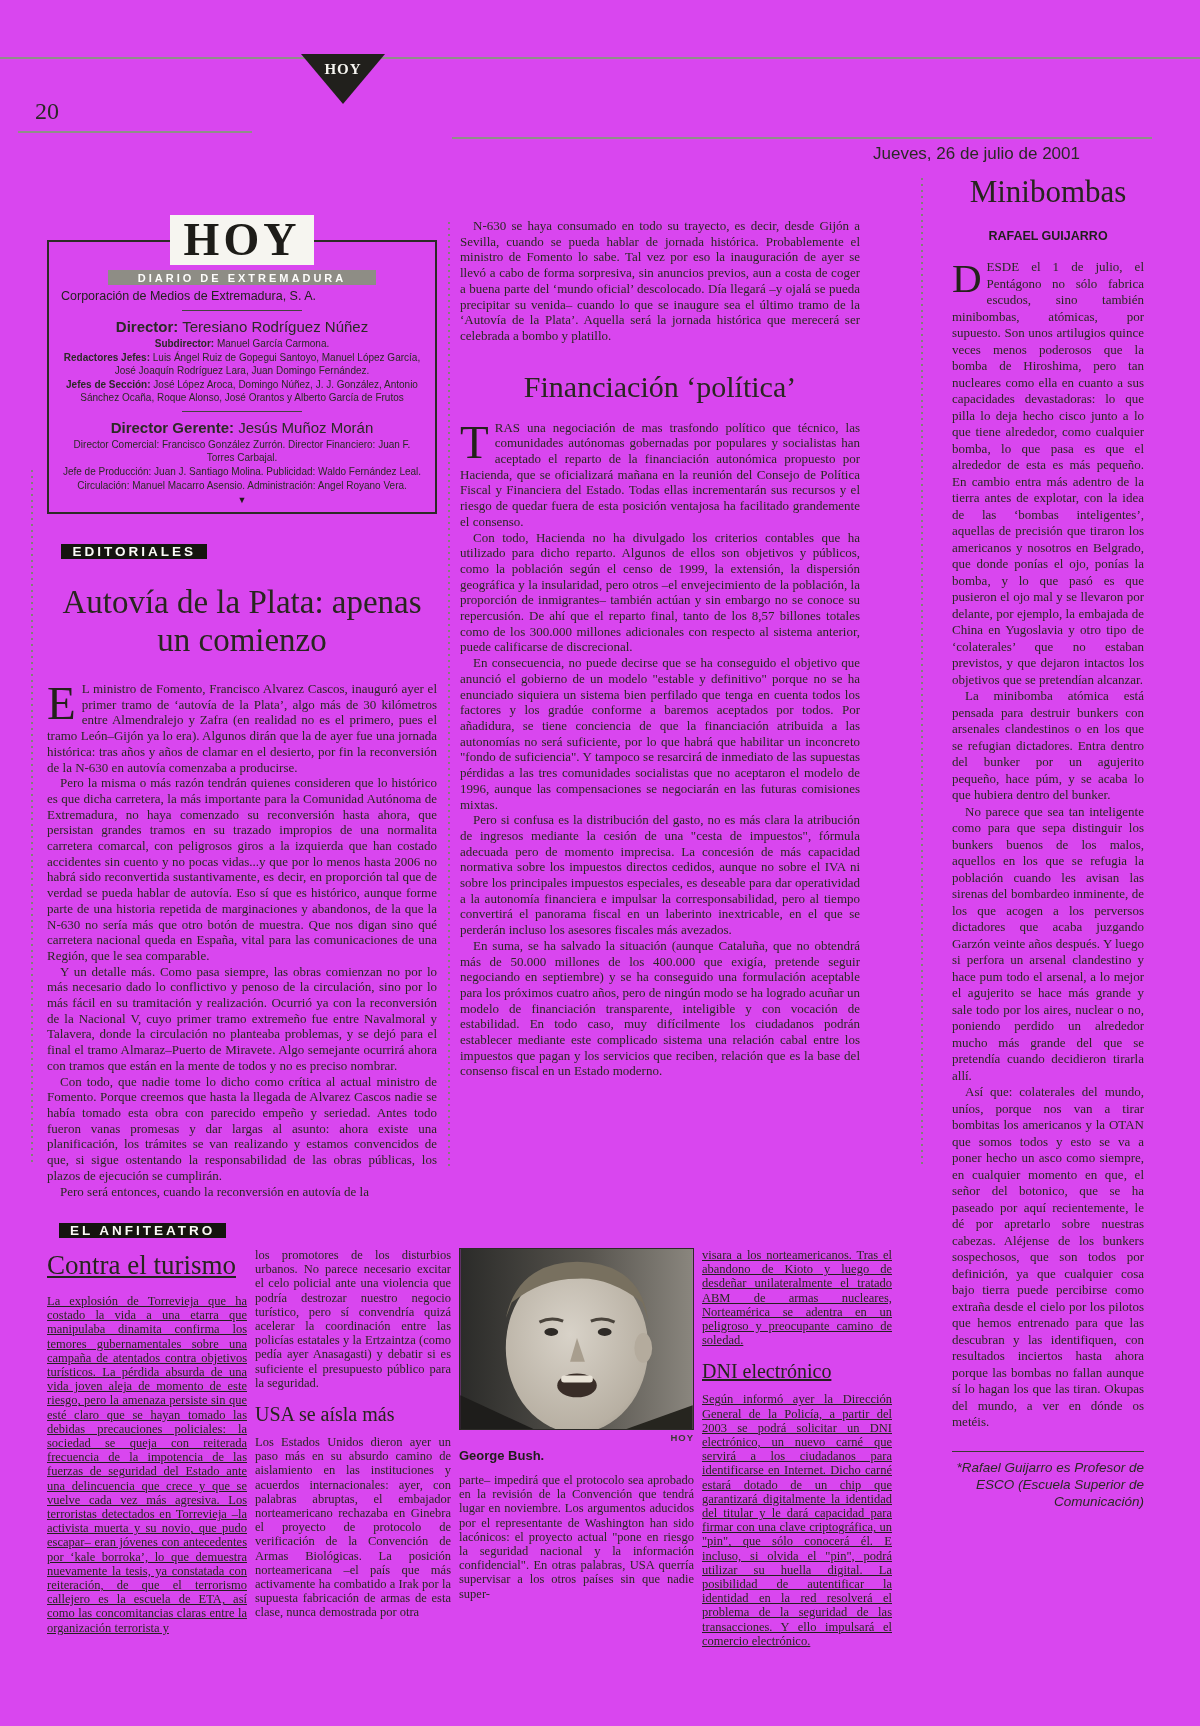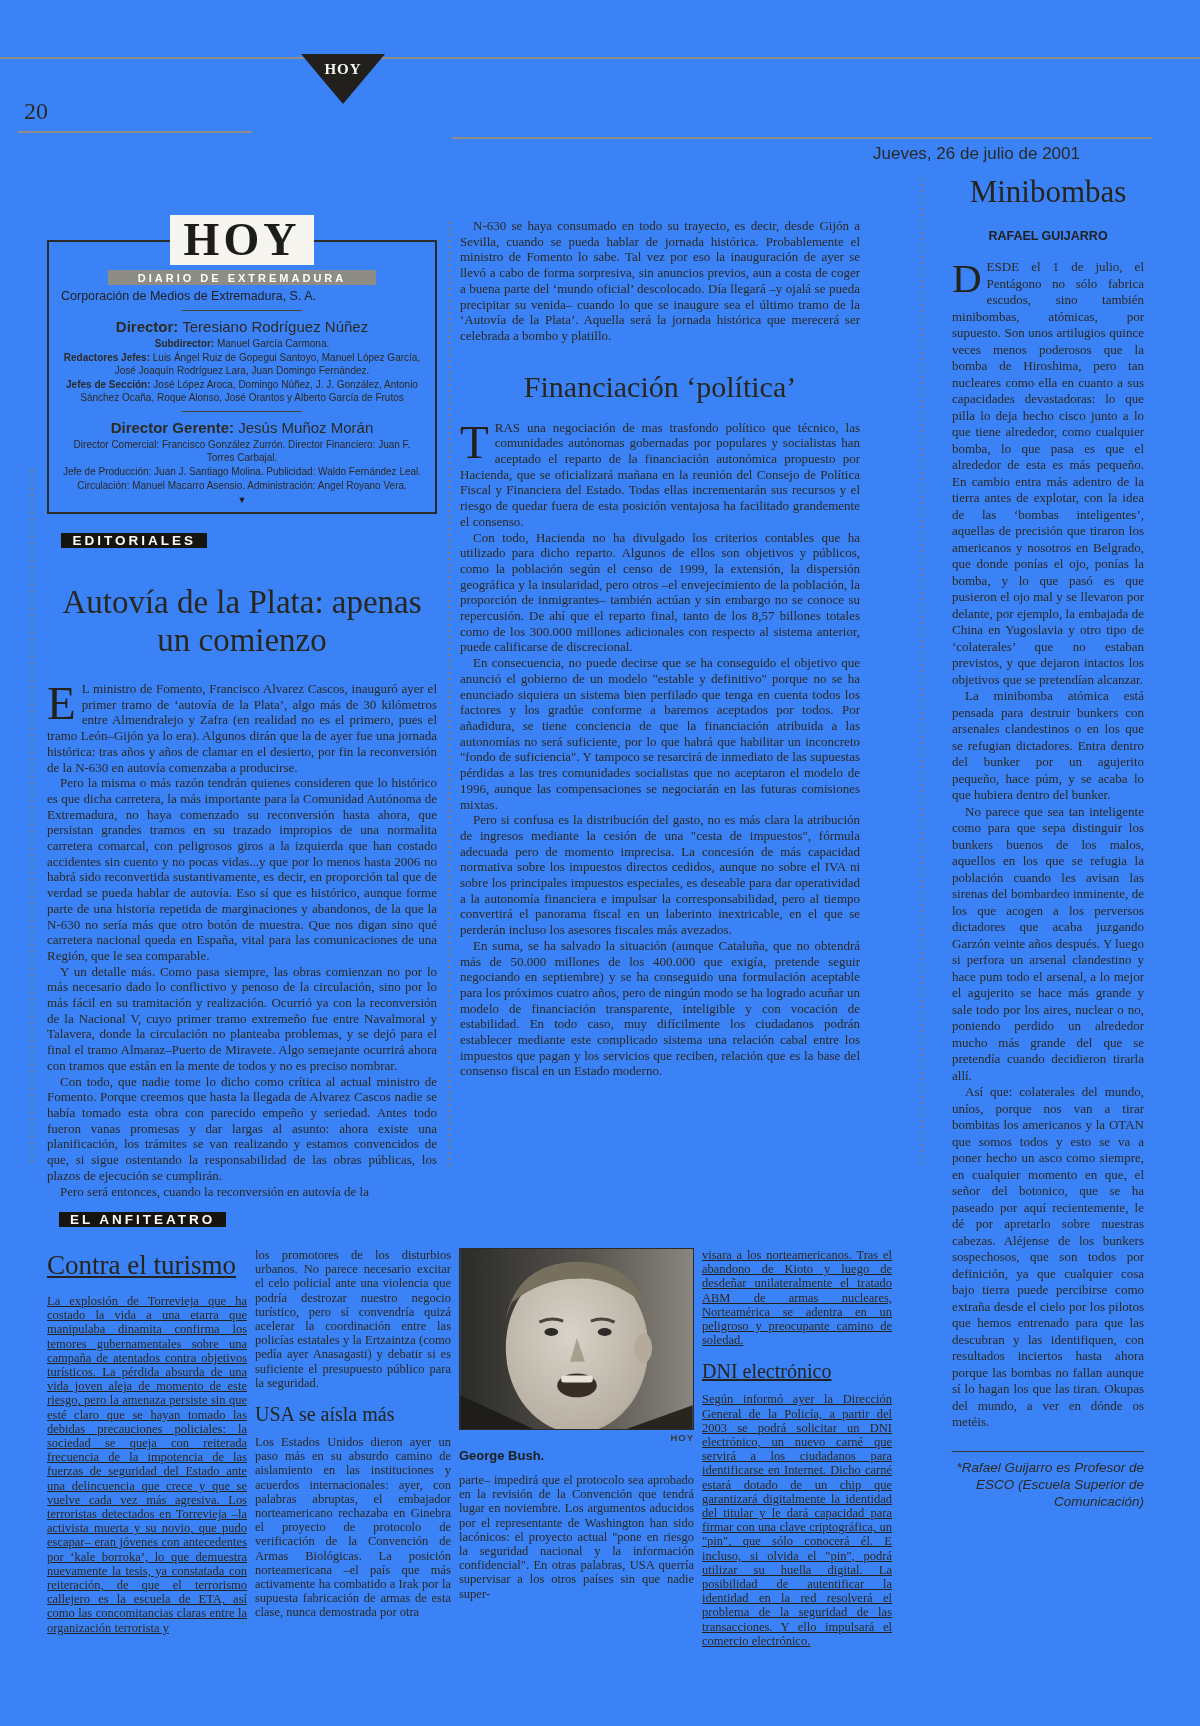--- a/index.html
+++ b/index.html
@@ -1,32 +1,32 @@
 <!DOCTYPE html>
 <html><head>
 <meta charset="utf-8">
 <title>HOY — Opinión</title>
 <style>
   * { margin:0; padding:0; box-sizing:border-box; }
   html,body { background:#e8e7e2; }
   .page {
     position:relative; width:1200px; height:1726px; margin:0 auto;
-    background:#3b82f6; color:#23221e; overflow:hidden;
+    background:#d946ef; color:#23221e; overflow:hidden;
     font-family:"Liberation Serif","DejaVu Serif",serif;
   }
   
   .rule { position:absolute; background:#8f8e88; height:2px; }
   .rule-top { left:0; right:0; top:57px; }
   .rule-hl { left:18px; width:234px; top:131px; }
   .rule-hr { left:452px; width:700px; top:137px; }
   .tri-wrap { position:absolute; left:301px; top:54px; width:84px; height:52px; }
   .tri { width:0; height:0; border-left:42px solid transparent; border-right:42px solid transparent; border-top:50px solid #21201c; }
   .tri-text { position:absolute; top:7px; left:0; width:84px; text-align:center;
     color:#f6f5f0; font:700 15px "Liberation Serif",serif; letter-spacing:1px; }
-  .page-number { position:absolute; left:24px; top:98px; font:400 24px "Liberation Serif",serif; color:#2a2925; }
+  .page-number { position:absolute; left:35px; top:98px; font:400 24px "Liberation Serif",serif; color:#2a2925; }
   .section-title { position:absolute; left:256px; top:76px; font:700 58px "Liberation Serif",serif; color:#26251f; letter-spacing:1px; }
   .header-date { position:absolute; right:120px; top:104px; font:400 17px "Liberation Sans","DejaVu Sans",sans-serif; color:#2a2925;margin-top:40px; }
   
   .col { position:absolute; }
   .col-left  { left:47px;  top:240px; width:390px; }
   .col-mid   { left:460px; top:218px; width:400px; }
   .col-right { left:952px; top:175px; width:192px; }
   .vdots { position:absolute; width:2px;
     background-image:repeating-linear-gradient(to bottom,#817f77 0 2px,transparent 2px 6px); }
   .vd1 { left:31px;  top:470px; height:695px; }
@@ -40,21 +40,21 @@
   .mh-banner { width:268px; margin:2px auto 0; background:#8e8d85; color:#fdfdfb; text-align:center;
     font:700 11px "Liberation Sans","DejaVu Sans",sans-serif; letter-spacing:3px; padding:2px 0 1px; }
   .mh-corp { text-align:left; font:400 12.5px "Liberation Sans","DejaVu Sans",sans-serif; margin-top:4px; }
   .mh-rule { width:120px; height:1px; background:#44433e; margin:7px auto; }
   .mh-line { text-align:center; font-family:"Liberation Sans","DejaVu Sans",sans-serif; color:#2b2a25; }
   .mh-big   { font-size:15px; margin:2px 0; }
   .mh-small { font-size:10px; line-height:13px; margin:1px 0; }
   .mh-line b { font-weight:700; }
   .mh-orn { text-align:center; font-size:9px; margin-top:4px; color:#1d1c18; line-height:8px; }
   
-  .label-bar { display:flex; height:26px; align-items:flex-start; }
+  .label-bar { display:flex; height:26px; align-items:flex-end; }
   .bar-lead { width:13px; background:#6f6e66; margin-right:3px; }
   .bar-main { background:#15140f; color:#fbfaf6; display:flex; align-items:center; padding:0 11px;
     font:700 13.5px "Liberation Sans","DejaVu Sans",sans-serif; letter-spacing:3px; white-space:nowrap; }
   .bar-tail { width:42px; background:#8e8d84; }
   .bar-tick { width:7px; background:#23221c; margin-left:3px; }
   .ed-bar { margin-top:19px; width:206px; }
   
   .ed-title { margin-top:24px; text-align:center; font:400 33px/38px "Liberation Serif",serif; color:#28271f; }
   .body-p { font-size:13px; line-height:15.7px; text-align:justify; color:#2a2922; }
   .p-ind { text-indent:13px; }

